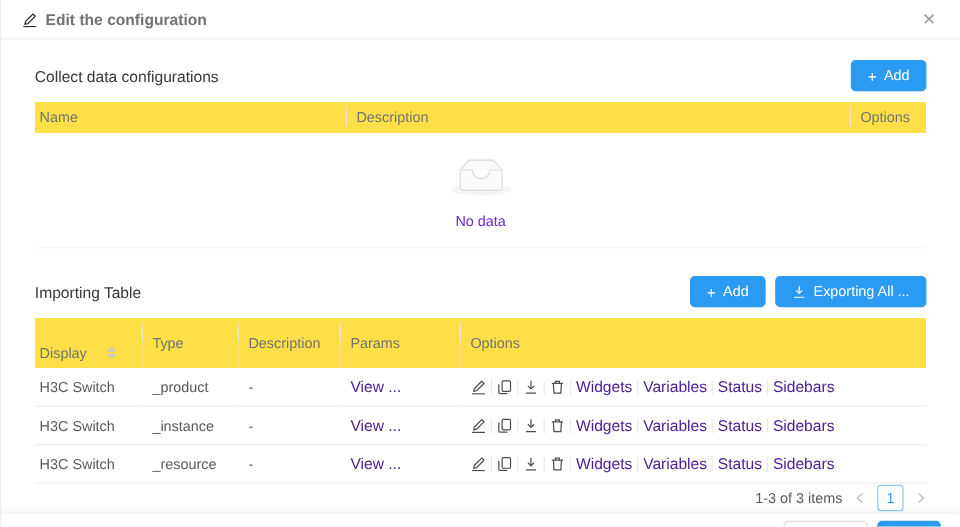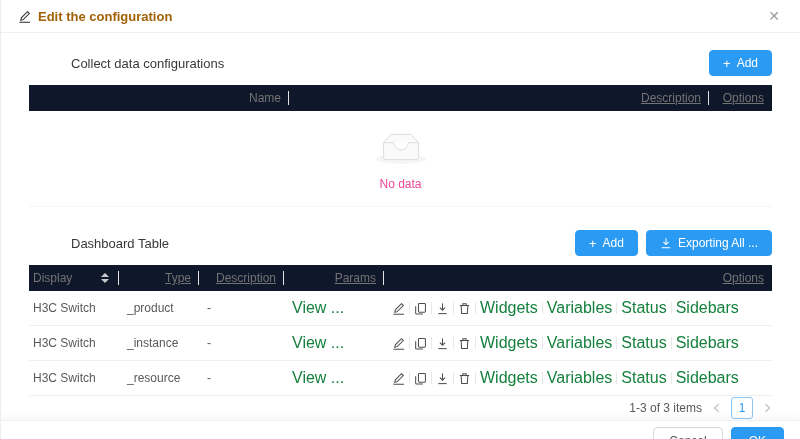--- a/index.html
+++ b/index.html
@@ -5,64 +5,64 @@
   * { box-sizing: border-box; margin: 0; padding: 0; }
   html, body { width: 800px; height: 439px; overflow: hidden; background: #fff; }
   body { font-family: "Liberation Sans", sans-serif; color: #595959; }
 
   .modal { width: 800px; height: 439px; display: flex; flex-direction: column; overflow: hidden;
            border-left: 1px solid #ededed; background: #fff; }
 
   
   .modal-header { flex-shrink: 0; height: 33px; display: flex; align-items: center;
                   padding: 0 18px 0 17px; border-bottom: 1px solid #f0f0f0; }
-  .modal-title { display: flex; align-items: center; gap: 7px; font-size: 13px; font-weight: 700; color: #a16207; }
+  .modal-title { display: flex; align-items: center; gap: 7px; font-size: 13px; font-weight: 700; color: #737373; }
   .modal-title svg { display: block; }
   .close-btn { margin-left: auto; background: none; border: none; cursor: pointer;
                color: #9b9b9b; font-size: 14px; line-height: 1; padding: 2px; }
 
   
   .modal-body { flex: 1 0 auto; padding: 16px 28px 0 28px; display: flex; flex-direction: column; }
 
   .section-head { display: flex; align-items: center; justify-content: space-between; height: 28px; margin-bottom: 8px; flex-shrink: 0; }
-  .section-title { font-size: 13px; color: #383838; margin-left: 42px; }
+  .section-title { font-size: 13px; color: #383838; }
   .btn-group { display: flex; gap: 8px; }
 
   .btn-primary { display: inline-flex; align-items: center; gap: 6px; height: 26px; padding: 0 13px;
                  background: #2b9af3; border: 1px solid #2b9af3; border-radius: 4px;
                  color: #fff; font-size: 12px; font-family: inherit; cursor: pointer; white-space: nowrap; }
   .btn-primary svg { display: block; }
   .plus-glyph { font-size: 13px; line-height: 1; }
 
   
   table { width: 100%; border-collapse: collapse; font-size: 12px; table-layout: fixed; }
-  thead th { background: #0f172a; font-weight: 400; color: #737373; text-align: right;
-             padding: 6px 8px 6px 4px; height: 26px; position: relative; }
-  thead th + th { padding-left: 8px; text-decoration: underline; }
+  thead th { background: #fde047; font-weight: 400; color: #737373; text-align: left;
+             padding: 6px 20px 6px 4px; height: 26px; position: relative; }
+  thead th + th { padding-left: 8px; }
   thead th:not(:last-child)::after { content: ""; position: absolute; right: 0; top: 6px; width: 1px; height: 14px; background: #e4e4e4; }
   tbody td { padding: 8px 8px 8px 4px; border-bottom: 1px solid #f0f0f0; color: #595959; height: 30px; margin-top: 40px; }
   tbody td + td { padding-left: 8px; }
 
-  .th-sort { display: inline-flex; align-items: center; justify-content: space-between; width: 100%; }
+  .th-sort { display: inline-flex; align-items: center; justify-content: space-between; width: 100%; margin-top: 16px; }
   .sorter { display: inline-flex; flex-direction: column; gap: 2px; margin-right: 2px; cursor: pointer; }
   .sorter .car-up    { width: 0; height: 0; border-left: 4px solid transparent; border-right: 4px solid transparent; border-bottom: 4px solid #c9c9c9; }
   .sorter .car-down  { width: 0; height: 0; border-left: 4px solid transparent; border-right: 4px solid transparent; border-top: 4px solid #c9c9c9; }
 
   
   .empty-wrap { height: 96px; border-bottom: 1px solid #f5f5f5; display: flex; flex-direction: column;
                 align-items: center; justify-content: center; gap: 6px; flex-shrink: 0; }
-  .empty-text { font-size: 12px; color: #ec4899; }
+  .empty-text { font-size: 12px; color: #6d28d9; }
 
   .gap-22 { height: 22px; flex-shrink: 0; }
 
   
   .opt-row { display: flex; align-items: center; gap: 4px; white-space: nowrap; }
   .icon-btn { background: none; border: none; padding: 0; cursor: pointer; color: #4d4d4d; display: inline-flex; }
   .vdiv { width: 1px; height: 12px; background: #e8e8e8; display: inline-block; }
-  a.tbl-link { color: #15803d; text-decoration: none; font-size: 16px; cursor: pointer; }
+  a.tbl-link { color: #4c1d95; text-decoration: none; font-size: 13px; cursor: pointer; }
 
   
   .pagination { display: flex; align-items: center; justify-content: flex-end; gap: 10px;
                 height: 24px; font-size: 12px; color: #595959; flex-shrink: 0; }
   .page-arrow { background: none; border: none; padding: 0; color: #c0c0c0; display: inline-flex; cursor: default; }
   .page-num { width: 22px; height: 22px; display: inline-flex; align-items: center; justify-content: center;
               border: 1px solid #8ec8f7; border-radius: 3px; color: #2b9af3; background: #fff; font-size: 12px; cursor: pointer; }
 
   
   .modal-footer { flex-shrink: 0; margin-top: auto; border-top: 1px solid #f0f0f0;
@@ -123,21 +123,21 @@
           <path d="M14 16 l7.5 -8.5 h21 L50 16 v15 a2.5 2.5 0 0 1 -2.5 2.5 h-31 A2.5 2.5 0 0 1 14 31 Z" fill="#fafafa" stroke="#dcdcdc"></path>
           <path d="M14 16 h10.5 a7.5 7.5 0 0 0 15 0 H50" fill="#ffffff" stroke="#dcdcdc"></path>
         </svg>
       </span>
       <span class="empty-text">No data</span>
     </div>
 
     <div class="gap-22"></div>
 
     <div class="section-head">
-      <span class="section-title">Dashboard Table</span>
+      <span class="section-title">Importing Table</span>
       <div class="btn-group">
         <button class="btn-primary">
           <span class="plus-glyph">+</span>
           <span>Add</span>
         </button>
         <button class="btn-primary">
           <span>
             <svg width="12" height="12" viewBox="0 0 14 14" fill="none" stroke="#fff" stroke-width="1.2">
               <line x1="7" y1="1.5" x2="7" y2="8.5"></line>
                 <path d="M4 5.8 L7 8.8 L10 5.8"></path>

